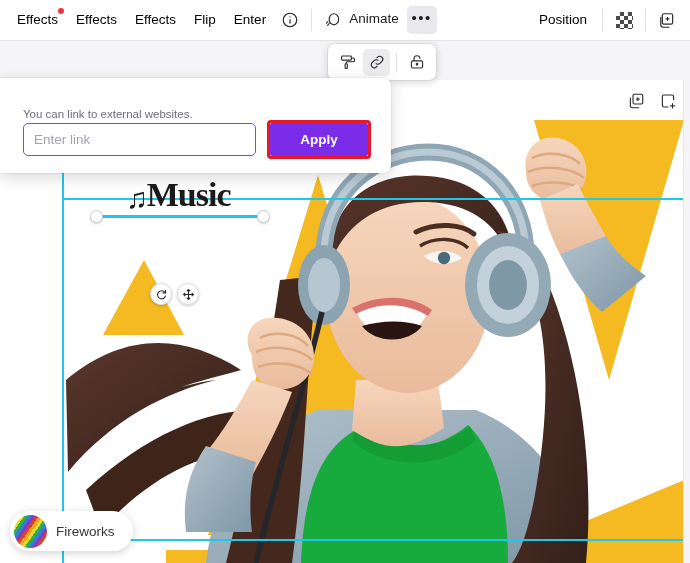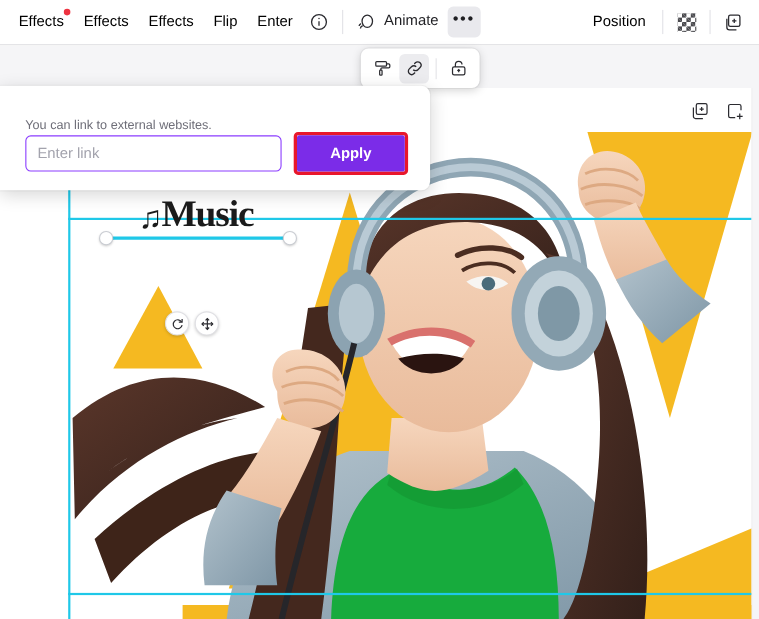--- a/index.html
+++ b/index.html
@@ -546,14 +546,18 @@
   <div id="link-panel">
     <div id="link-help">You can link to external websites.</div>
     <div id="link-row">
       <input id="link-input" type="text" placeholder="Enter link" style="">
       <div id="apply-wrap">
         <button id="apply-btn">Apply</button>
       </div>
     </div>
   </div>
 
+  <div id="fireworks-pill">
+    <div id="fw-icon"></div>
+    <div id="fw-label">Fireworks</div>
+  </div>
 
 </div>
 
 </body></html>

